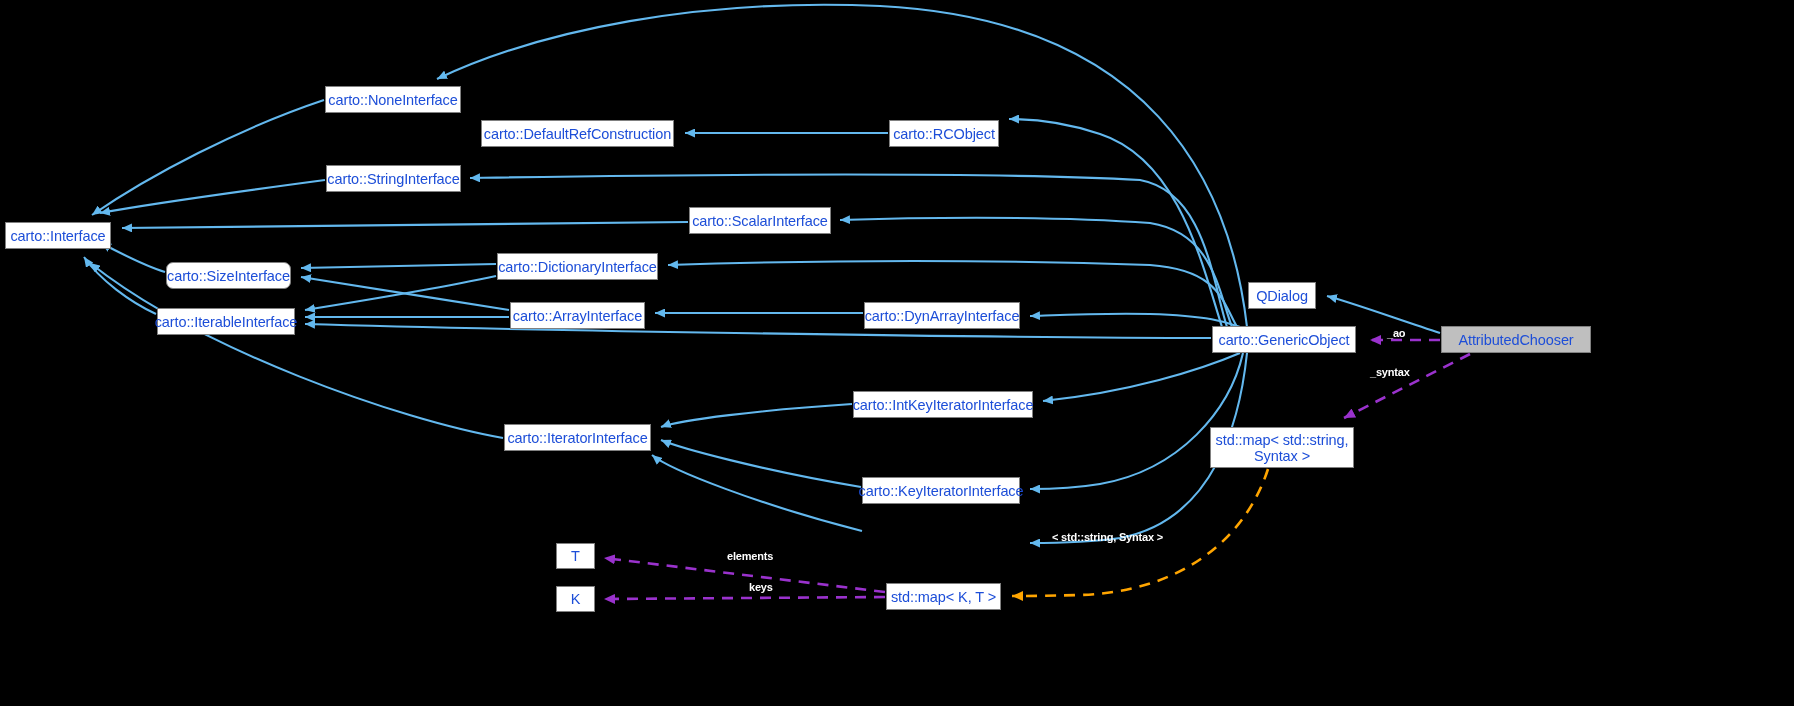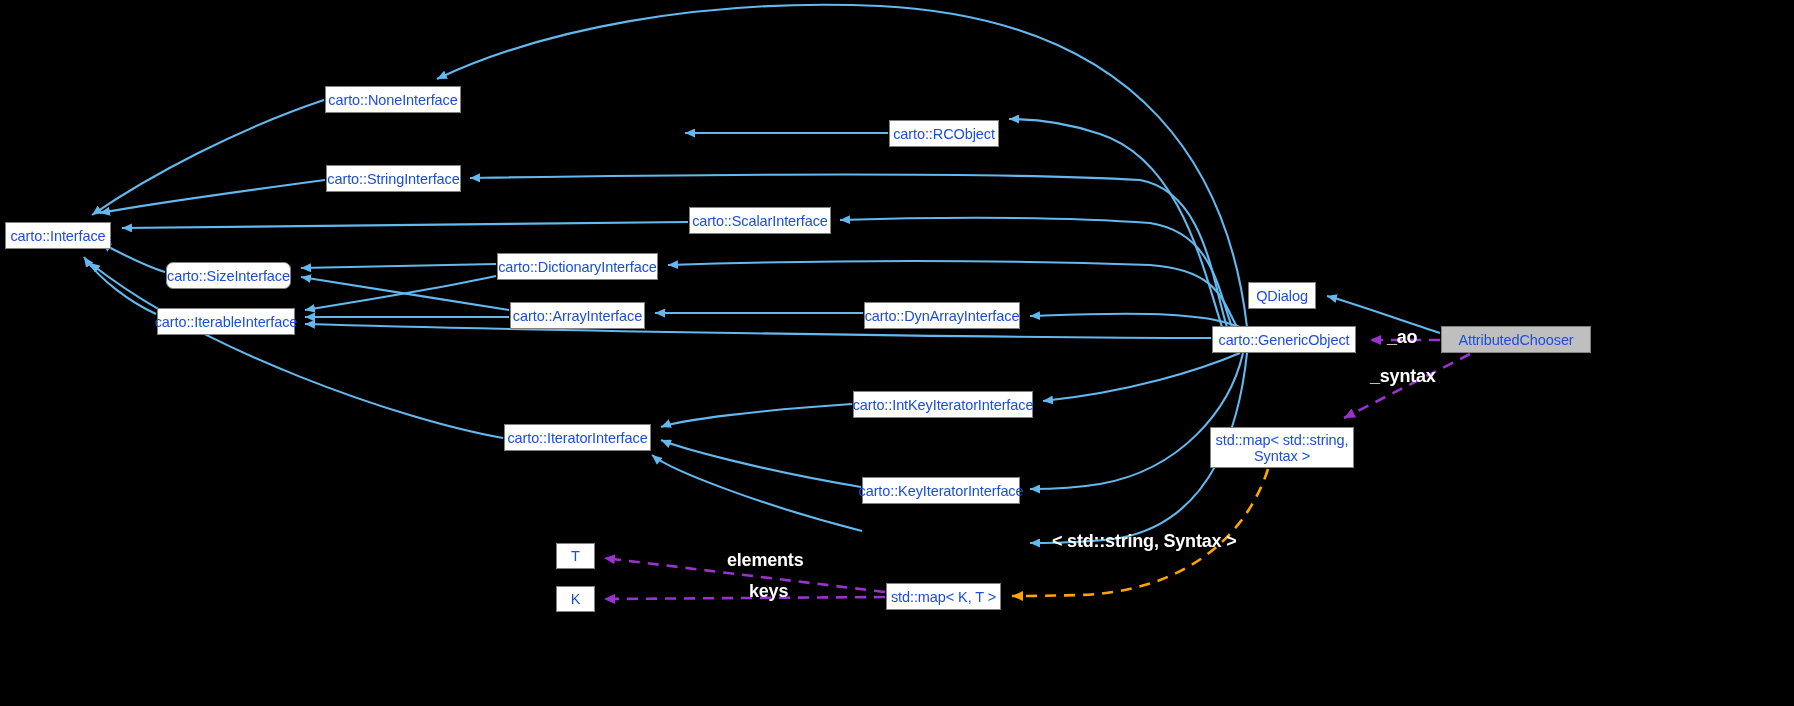--- a/index.html
+++ b/index.html
@@ -39,21 +39,21 @@
     letter-spacing: -0.1px;
     z-index: 5;
   }
   .node.highlight {
     background: #bfbfbf;
     border: 1px solid #808080;
   }
   .edge-label {
     position: absolute;
     color: #ffffff;
-    font-size: 18px;
+    font-size: 11px;
     font-weight: bold;
     white-space: nowrap;
     z-index: 6;
     letter-spacing: -0.2px;
   }
 </style>
 </head>
 <body>
 
 <div id="diagram">
@@ -133,20 +133,21 @@
       <path d="M885,597 L604,599"></path>
     </g>
 
     <g fill="none" stroke="#ffa500" stroke-width="2.6" stroke-dasharray="11,8" marker-end="url(#ah-orange)">
       <path d="M1268,469 C1245,540 1180,592 1080,595 C1045,596 1020,596 1012,596"></path>
     </g>
   </svg>
 
   <div class="node" style="left:5px;  top:222px; width:106px; height:27px;">carto::Interface</div>
   <div class="node" style="left:325px; top:86px;  width:136px; height:27px;">carto::NoneInterface</div>
+  <div class="node" style="left:481px; top:120px; width:193px; height:27px;">carto::DefaultRefConstruction</div>
   <div class="node" style="left:889px; top:120px; width:110px; height:27px;">carto::RCObject</div>
   <div class="node" style="left:326px; top:165px; width:135px; height:27px;">carto::StringInterface</div>
   <div class="node" style="left:689px; top:207px; width:142px; height:27px;">carto::ScalarInterface</div>
   <div class="node" style="left:166px; top:262px; width:125px; height:27px;border-radius:7px;">carto::SizeInterface</div>
   <div class="node" style="left:497px; top:253px; width:161px; height:27px;">carto::DictionaryInterface</div>
   <div class="node" style="left:157px; top:308px; width:138px; height:27px;">carto::IterableInterface</div>
   <div class="node" style="left:510px; top:302px; width:135px; height:27px;">carto::ArrayInterface</div>
   <div class="node" style="left:864px; top:302px; width:156px; height:27px;">carto::DynArrayInterface</div>
   <div class="node" style="left:1212px; top:326px; width:144px; height:27px;">carto::GenericObject</div>
   <div class="node" style="left:1248px; top:282px; width:68px; height:27px;">QDialog</div>

